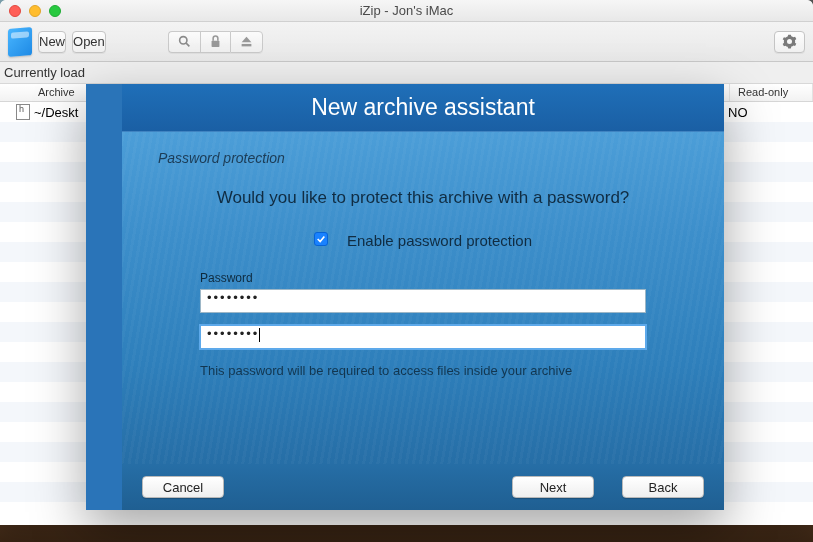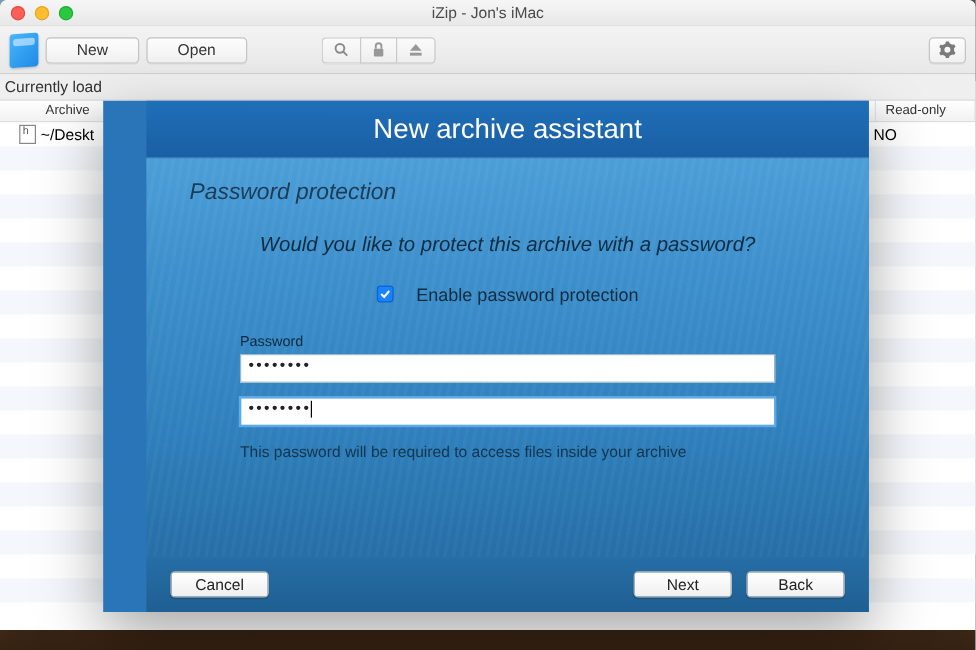--- a/index.html
+++ b/index.html
@@ -70,21 +70,21 @@
     border-radius: 3px;
     position: relative;
     transform: skewY(-4deg);
     box-shadow: 0 1px 2px rgba(0,0,0,0.2);
   }
   .app-icon::after {
     content: ""; position: absolute; left: 3px; top: 4px; right: 3px; height: 6px;
     background: rgba(255,255,255,0.5); border-radius: 2px;
   }
   .tb-btn {
-    height: 22px; padding: 0 25px;
+    height: 22px; padding: 0 0;
     background: linear-gradient(to bottom, #fdfdfd, #f0f0f0);
     border: 1px solid #c4c4c4; border-radius: 4px;
     font-size: 13px; color: #333; display: flex; align-items: center; justify-content: center;
     box-shadow: 0 1px 0 rgba(0,0,0,0.05);
   }
   .tb-group { display: flex; }
   .tb-group .tb-btn { border-radius: 0; border-right-width: 0; padding: 0 9px; }
   .tb-group .tb-btn:first-child { border-radius: 4px 0 0 4px; }
   .tb-group .tb-btn:last-child  { border-radius: 0 4px 4px 0; border-right-width: 1px; }
   .tb-icon { fill: #6a6a6a; }
@@ -141,22 +141,22 @@
   }
   .sheet-body {
     flex: 1;
     background:
       repeating-linear-gradient(100deg, rgba(255,255,255,0.03) 0 3px, rgba(0,0,0,0) 3px 7px),
       linear-gradient(to bottom, #4c9ed8 0%, #3d8fcb 30%, #2e7fbb 70%, #266ea6 100%);
     position: relative;
     color: #0e2a3e;
     padding: 18px 36px 8px 36px;
   }
-  .section-title { font-size: 19px; font-style: italic; color: #1c3c56; margin-bottom: 22px; }
-  .prompt { text-align: center; font-size: 17px; color: #102c42; margin-bottom: 24px; font-style: italic; }
+  .section-title { font-size: 14px; font-style: italic; color: #1c3c56; margin-bottom: 22px; }
+  .prompt { text-align: center; font-size: 17px; color: #102c42; margin-bottom: 24px; }
   .checkbox-row { display: flex; justify-content: center; align-items: flex-start; gap: 19px; margin-bottom: 22px; color: #102c42; font-size: 15px; }
   .mac-checkbox {
     width: 14px; height: 14px; border-radius: 3px;
     background: #1a82ff; border: 1px solid #0763d6;
     display: flex; align-items: center; justify-content: center;
   }
   .mac-checkbox svg { width: 10px; height: 10px; }
   .field-block { margin: 0 42px 12px 42px; }
   .field-label { font-size: 12px; color: #0e2a3e; margin-bottom: 4px; }
   .field-input {
@@ -165,21 +165,21 @@
     padding: 0 6px; font-size: 13px; color: #222;
     letter-spacing: 2px;
   }
   .field-input.focused { outline: 2px solid #5da9ea; outline-offset: -1px; }
   .hint { text-align: left; margin: 14px 42px 0 42px; font-size: 13px; color: #123650; }
 
   .sheet-footer {
     height: 46px;
     background: linear-gradient(to bottom, #266ea6, #1f5f92);
     display: flex; align-items: center;
-    padding: 0 20px; gap: 12px;
+    padding: 0 20px; gap: 28px;
   }
   .sheet-footer .spacer { flex: 1; }
   .mac-btn {
     min-width: 82px; height: 22px; padding: 0 14px;
     background: linear-gradient(to bottom, #ffffff, #efefef);
     border: 1px solid #b9b9b9; border-radius: 4px;
     font-size: 13px; color: #222;
     box-shadow: 0 1px 1px rgba(0,0,0,0.2);
     display: flex; align-items: center; justify-content: center;
   }

